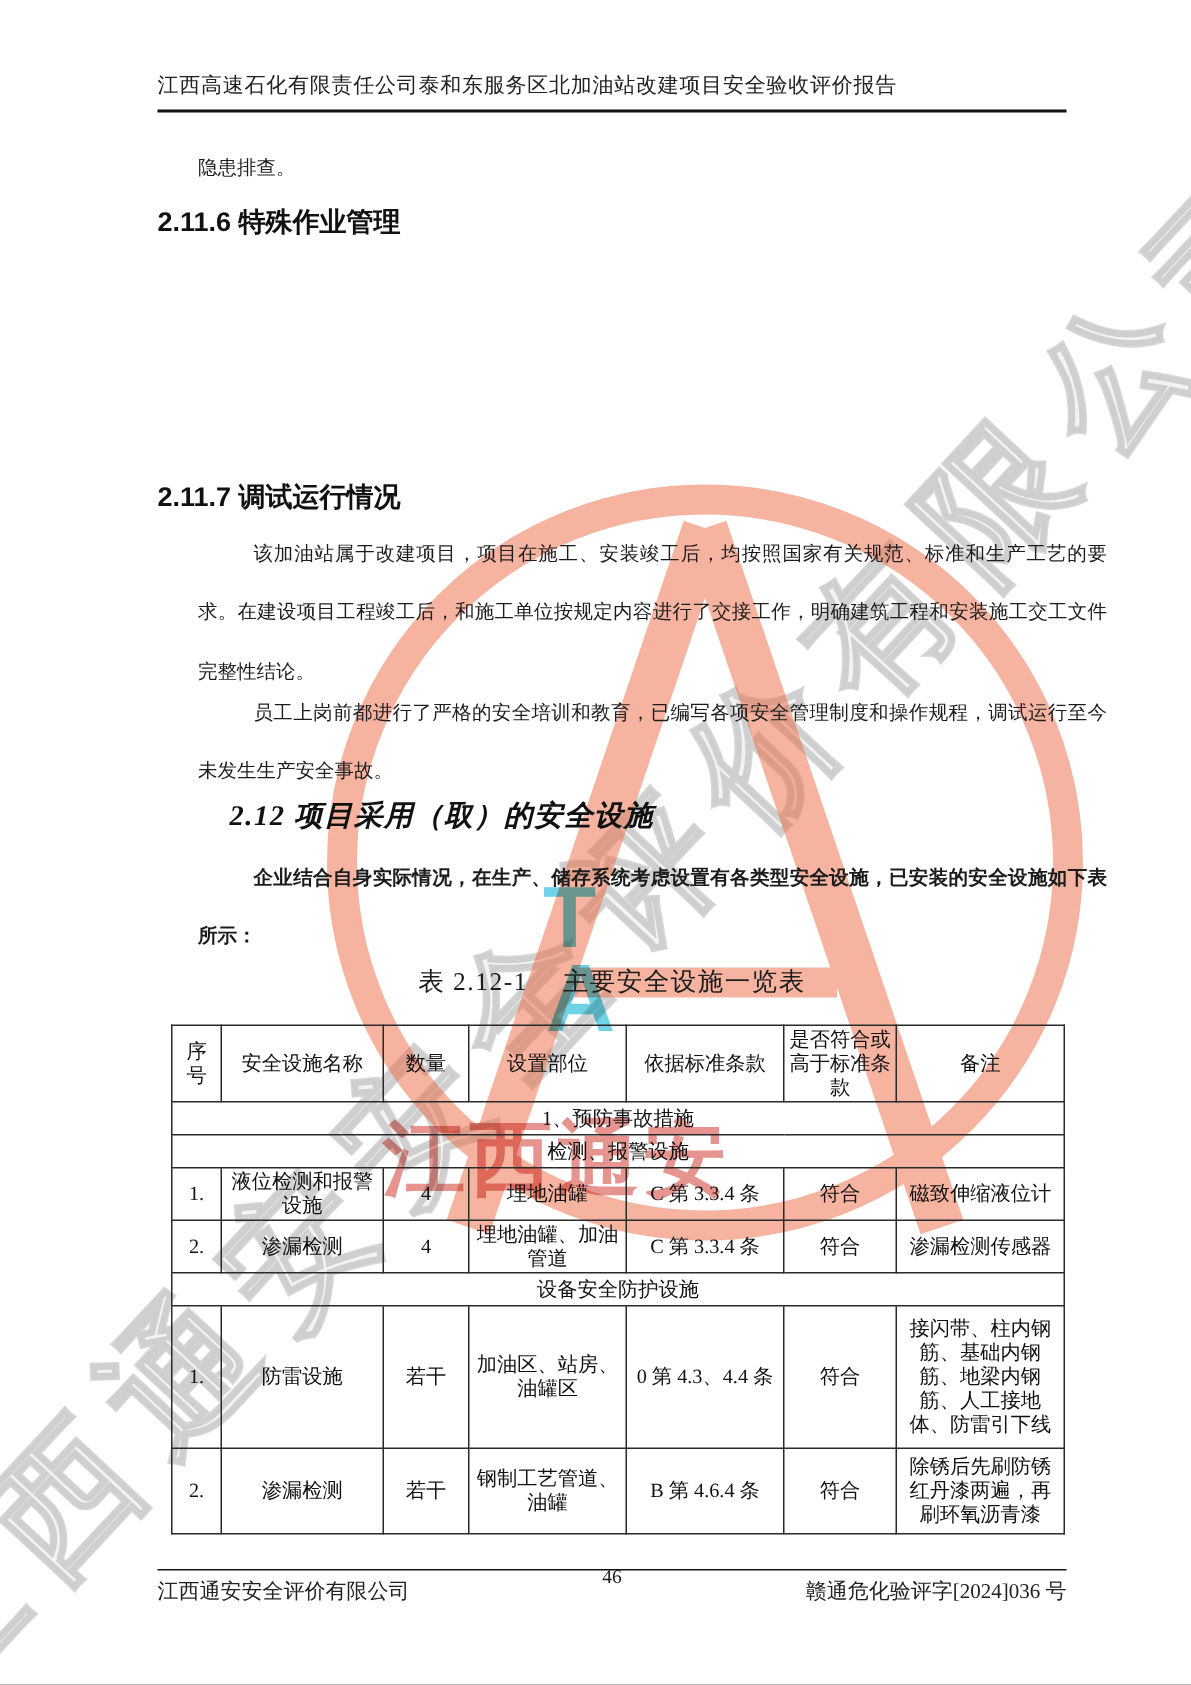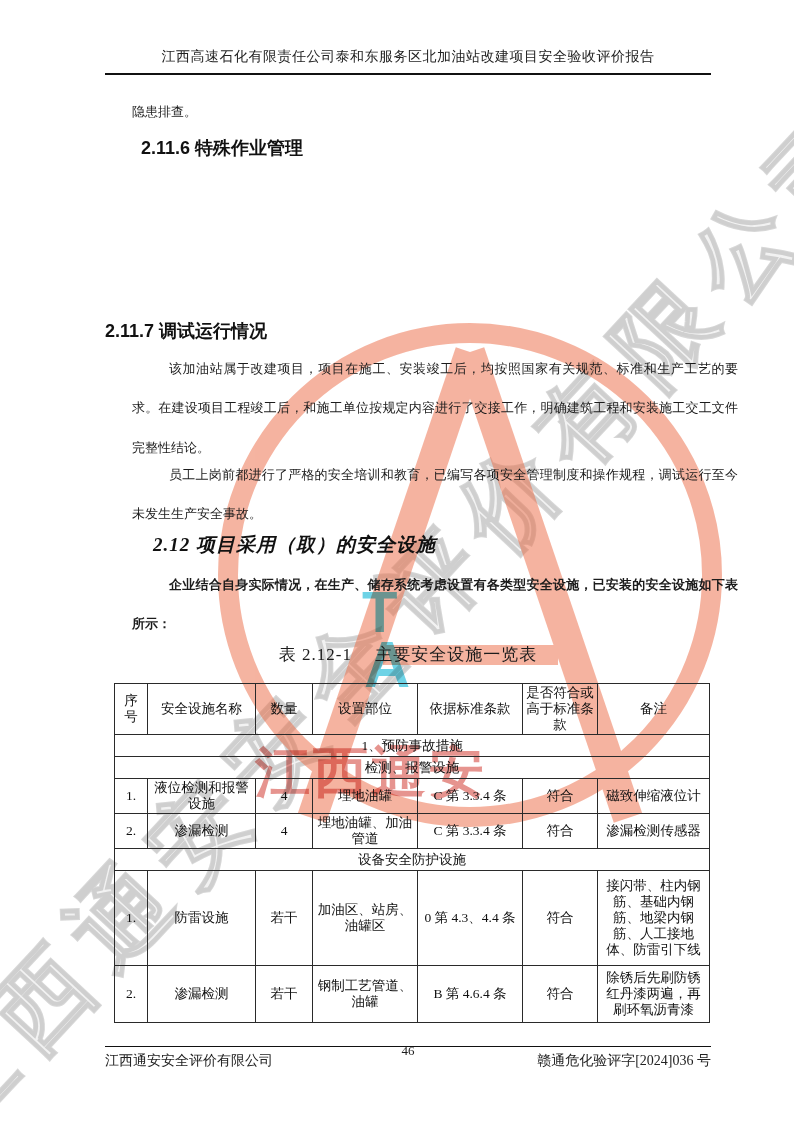--- a/index.html
+++ b/index.html
@@ -4,21 +4,21 @@
 <style>
   html,body{margin:0;padding:0;background:#888;}
   .page{
     position:relative;width:794px;height:1123px;background:#ffffff;
     margin:0 auto;overflow:hidden;
     font-family:"Liberation Serif","DejaVu Serif",serif;color:#1c1c1c;
   }
   
   .doc-header{
     position:absolute;top:48px;left:105px;width:606px;
-    text-align:center;font-size:14px;letter-spacing:.5px;color:#222;
+    text-align:left;font-size:14px;letter-spacing:.5px;color:#222;
     border-bottom:2px solid #111;padding-bottom:7px;
   }
   
   .blk{position:absolute;left:105px;width:606px;}
   .body-text{font-size:13px;line-height:39.3px;text-align:justify;text-justify:inter-ideograph;margin-left:27px;}
   .indent{text-indent:37px;}
   .h-sans{
     font-family:"Liberation Sans","DejaVu Sans",sans-serif;
     font-weight:bold;font-size:18px;line-height:26px;color:#111;
   }
@@ -91,21 +91,21 @@
 
   <div class="wm wm-cyan wm-cyan-t">T</div>
   <div class="wm wm-cyan wm-cyan-a">A</div>
 
   <div class="wm wm-red">江西通安</div>
 
   <div class="doc-header">江西高速石化有限责任公司泰和东服务区北加油站改建项目安全验收评价报告</div>
 
   <div class="blk body-text" style="top:92px;">隐患排查。</div>
 
-  <div class="blk h-sans" style="top:135px;margin-left:36px;">2.11.6 特殊作业管理</div>
+  <div class="blk h-sans" style="top:135px;">2.11.6 特殊作业管理</div>
 
 
   <div class="blk h-sans" style="top:318px;">2.11.7 调试运行情况</div>
 
   <div class="blk body-text indent" style="top:349px;">该加油站属于改建项目，项目在施工、安装竣工后，均按照国家有关规范、标准和生产工艺的要求。在建设项目工程竣工后，和施工单位按规定内容进行了交接工作，明确建筑工程和安装施工交工文件完整性结论。</div>
 
   <div class="blk body-text indent" style="top:455px;">员工上岗前都进行了严格的安全培训和教育，已编写各项安全管理制度和操作规程，调试运行至今未发生生产安全事故。</div>
 
   <div class="blk h-kai" style="top:532px;">2.12 项目采用（取）的安全设施</div>
 

